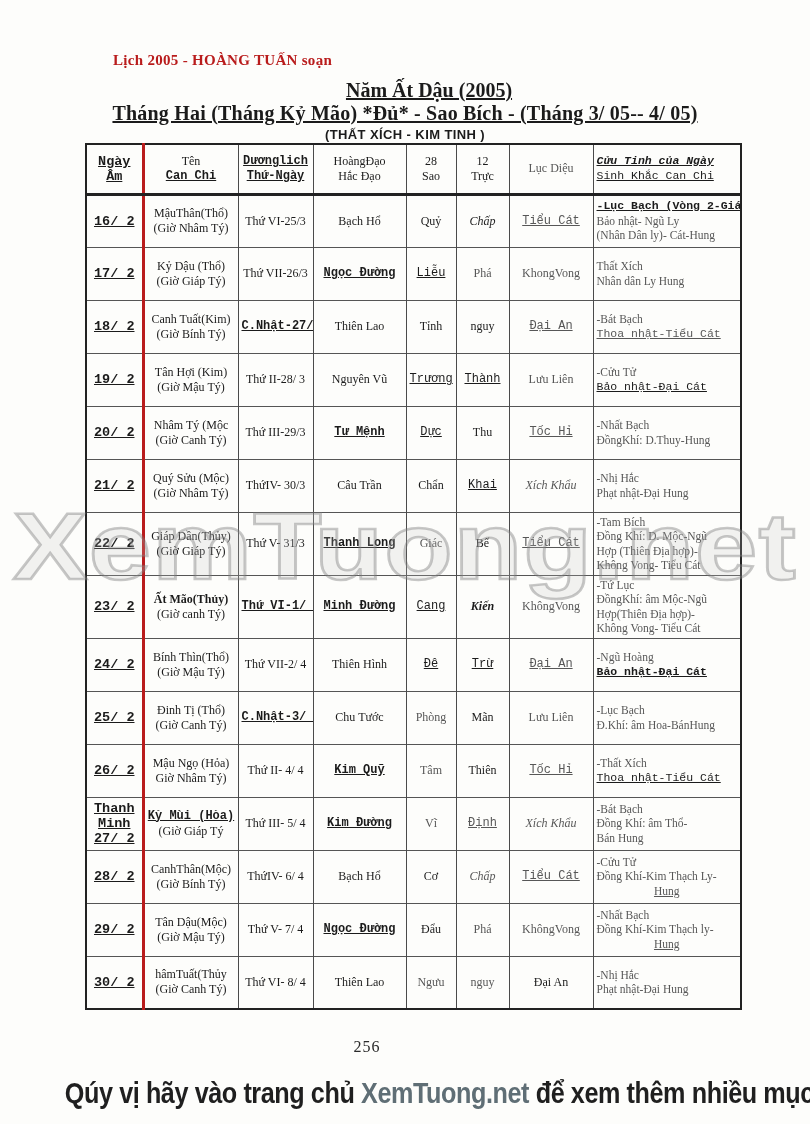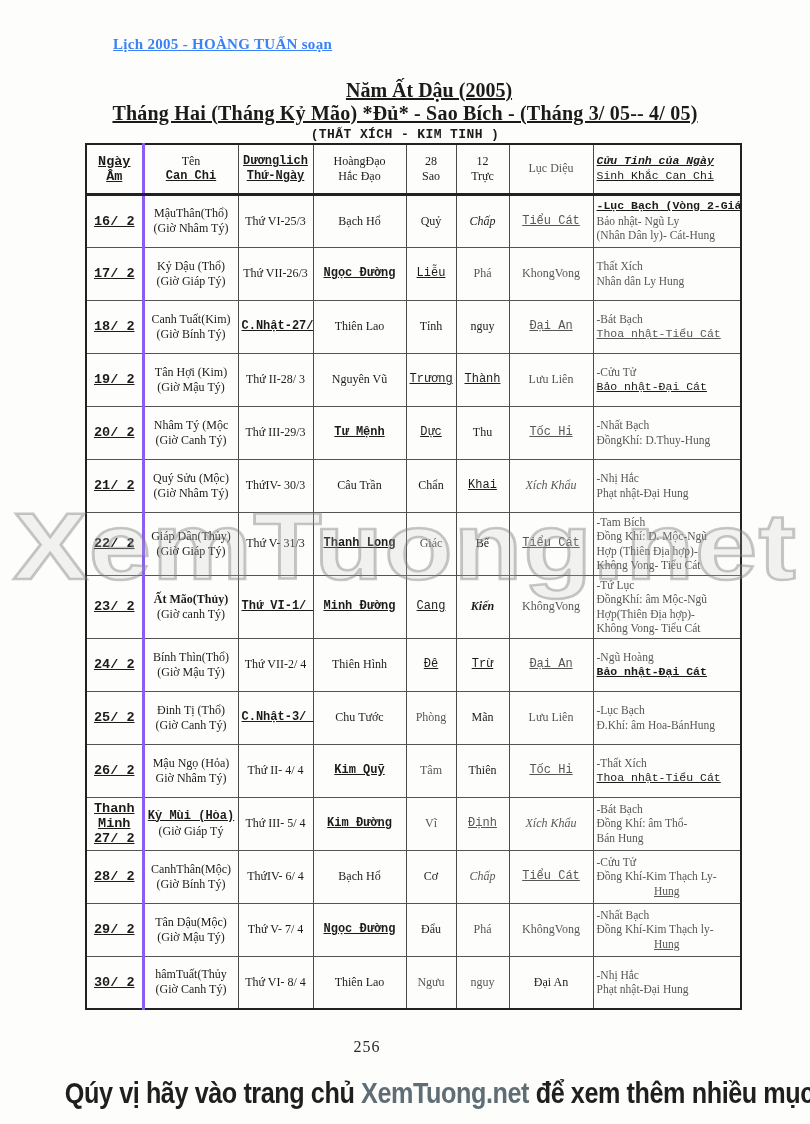--- a/index.html
+++ b/index.html
@@ -8,43 +8,43 @@
     --line:#4a4a4a;
     --paper:#fdfdfb;
   }
   *{margin:0;padding:0;box-sizing:border-box;}
   html,body{width:810px;background:#fff;}
   .page{
     position:relative;width:810px;height:1124px;background:var(--paper);
     font-family:"Liberation Serif",serif;color:var(--ink);overflow:hidden;
   }
   .credit{
-    position:absolute;left:113px;top:36px;font-size:15px;font-weight:bold;
-    text-decoration:underline;letter-spacing:.3px;color:#3b82f6;
+    position:absolute;left:113px;top:52px;font-size:15px;font-weight:bold;
+    letter-spacing:.3px;color:#b91c1c;
   }
   .title{position:absolute;left:0;width:810px;text-align:center;font-weight:bold;}
   .t1{top:79px;font-size:20px;text-decoration:underline;margin-left:24px;}
   .t2{top:102px;font-size:20px;text-decoration:underline;letter-spacing:.2px;}
-  .t3{top:127px;font-size:13px;font-family:Liberation Mono, monospace;letter-spacing:.4px;}
+  .t3{top:127px;font-size:13px;font-family:Liberation Sans, sans-serif;letter-spacing:.4px;}
   table.cal{
     position:absolute;left:85px;top:143px;width:655px;
     border-collapse:collapse;table-layout:fixed;
     border:2px solid #222;
   }
   .cal th,.cal td{
     border-left:1px solid var(--line);
     border-top:1px solid #555;
     vertical-align:middle;
     padding:2px 3px;
     font-size:12px;line-height:15px;
     overflow:hidden;
   }
   .cal th{border-top:none;height:50px;border-bottom:3px solid #222;font-weight:normal;}
   .cal td{height:53px;}
-  .cal .col-canchi{border-left:3px solid #8b5cf6;}
+  .cal .col-canchi{border-left:3px solid #b91c1c;}
   .col-ngay{text-align:center;}
   .col-ngay .ln{font-size:13.5px;}
   .col-canchi,.col-duong,.col-hoang,.col-sao,.col-truc,.col-luc{text-align:center;}
   .col-cuu{text-align:left;padding-left:7px;vertical-align:middle;}
   .col-cuu .ln{font-size:11.5px;line-height:14.5px;}
   .ln{white-space:nowrap;}
   .ln.b{font-weight:bold;}
   .ln.u{text-decoration:underline;font-family:Liberation Mono, monospace;}
   .ln.i{font-style:italic;}
   .ln.g{color:var(--faded);}

